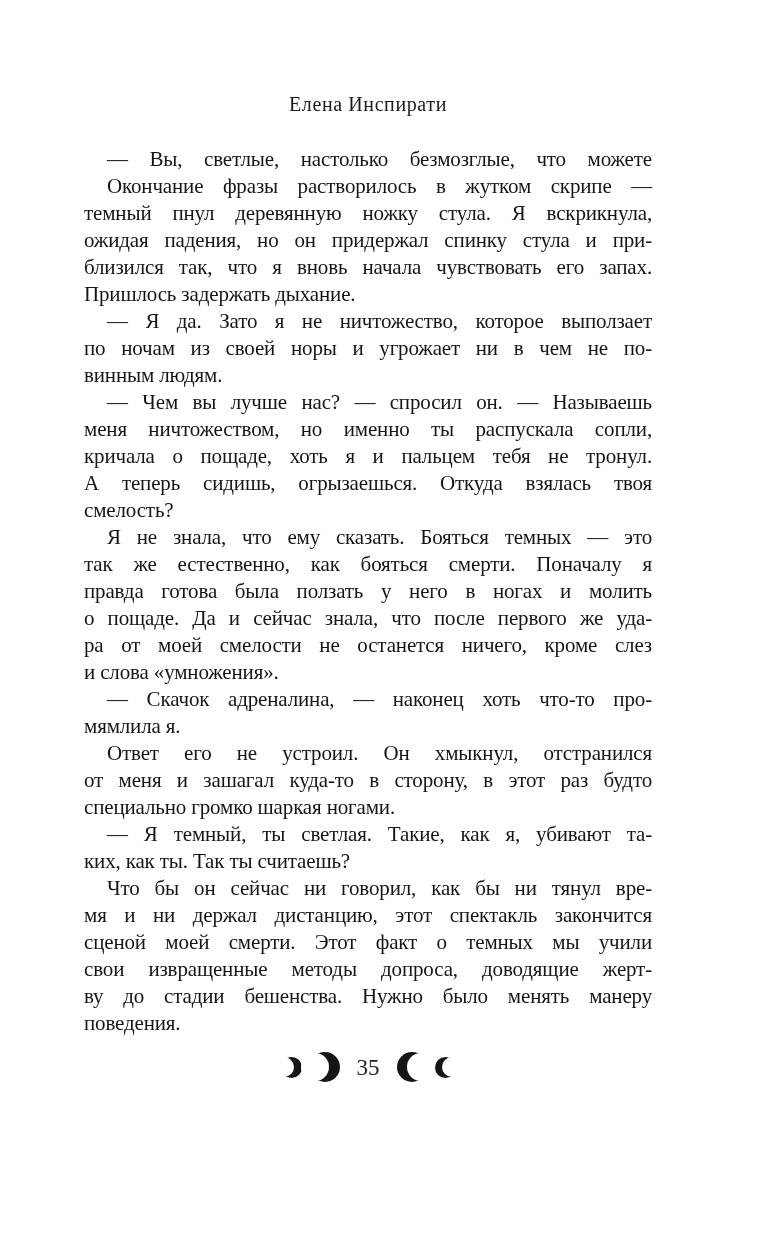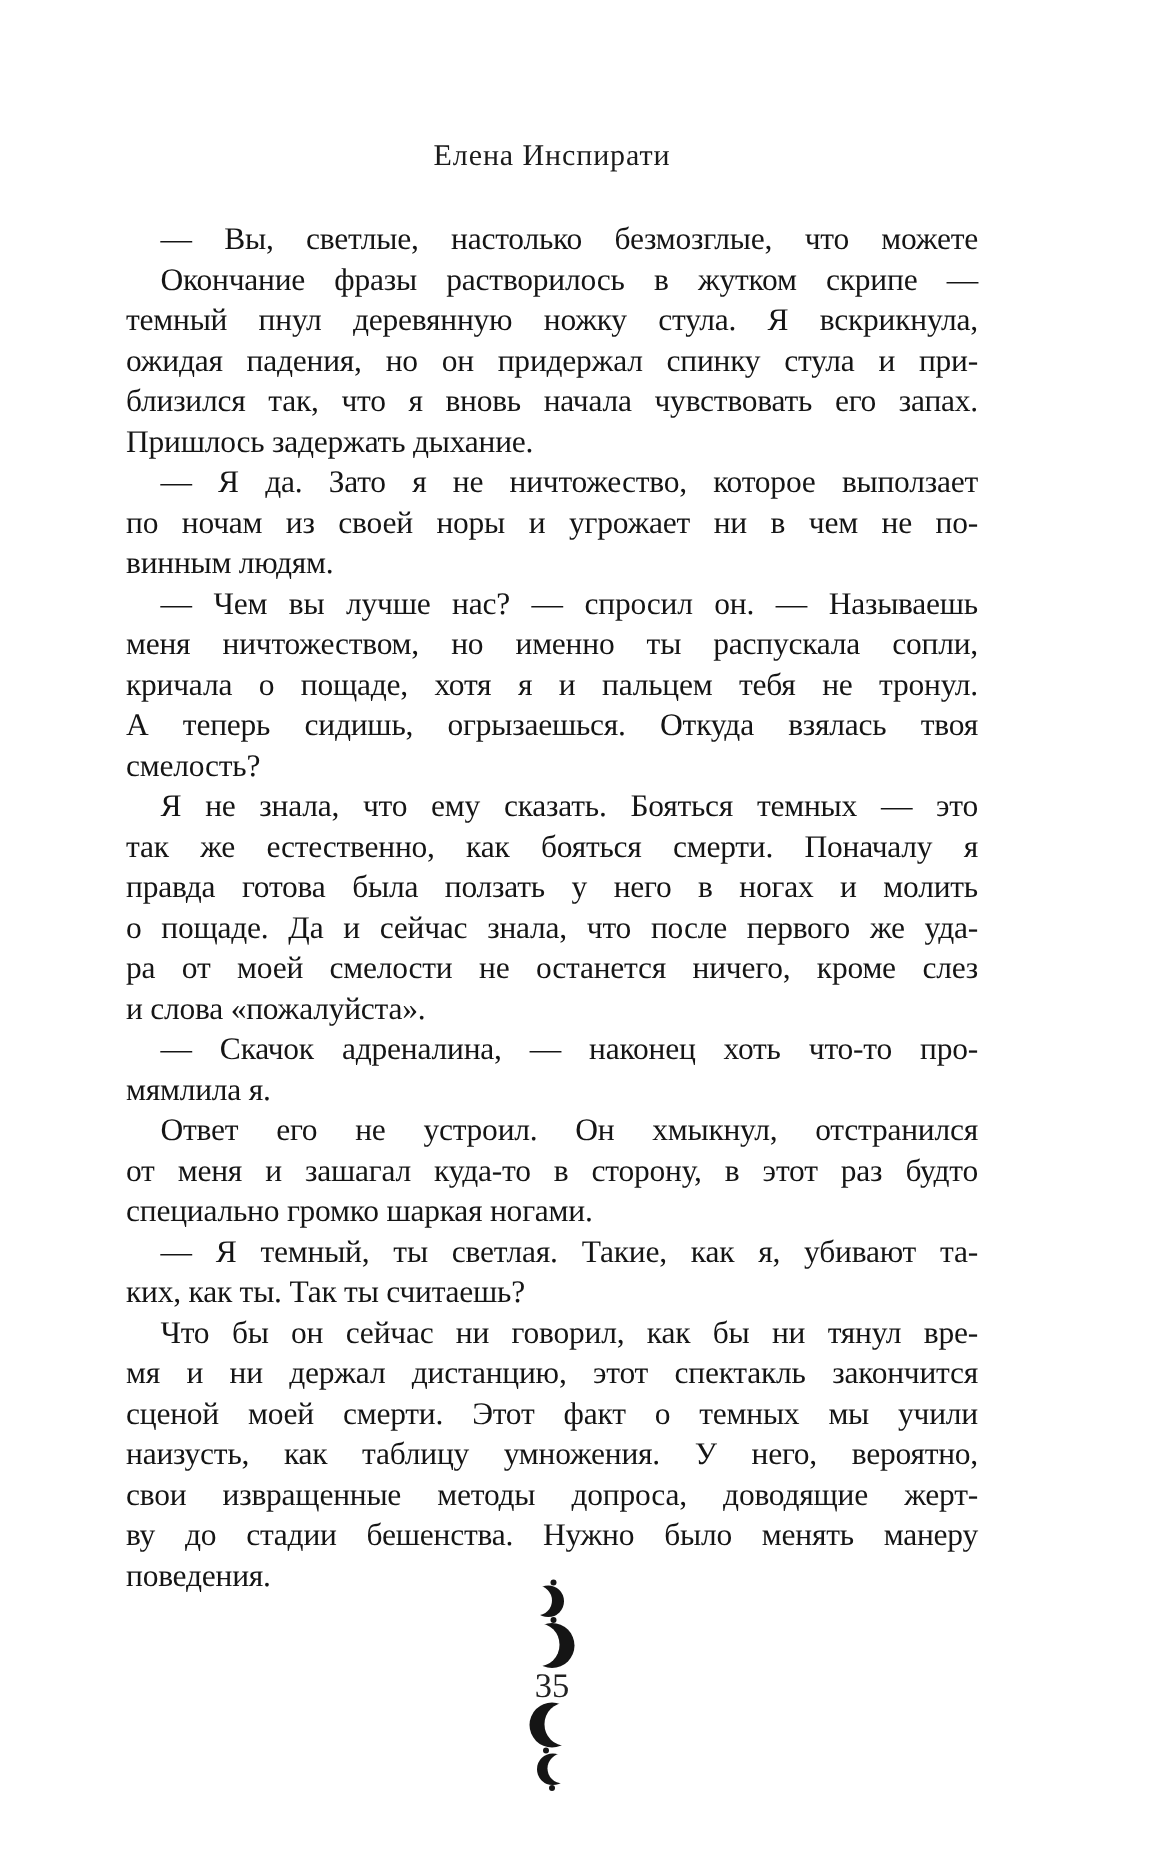--- a/index.html
+++ b/index.html
@@ -34,25 +34,24 @@
   .line{
     text-align:justify;
     text-align-last:justify;
     white-space:normal;
     height:27px;
   }
   .line.first{padding-left:23px;}
   .line.last{text-align-last:left;}
   .footer{
     position:absolute;
-    top:1104px;left:84px;width:568px;height:38px;
+    top:1048px;left:84px;width:568px;height:38px;
     display:flex;
     align-items:center;
     justify-content:center;
-    flex-direction:column;
   }
   .page-number{
     font-size:23px;
     margin:0 17px;
     line-height:1;
     color:#222;
   }
   .moon{
     position:relative;
     display:inline-block;
@@ -109,50 +108,49 @@
         <div class="line last">Пришлось задержать дыхание.</div>
       </div>
       <div class="para">
         <div class="line first">— Я да. Зато я не ничтожество, которое выползает</div>
         <div class="line">по ночам из своей норы и угрожает ни в чем не по-</div>
         <div class="line last">винным людям.</div>
       </div>
       <div class="para">
         <div class="line first">— Чем вы лучше нас? — спросил он. — Называешь</div>
         <div class="line">меня ничтожеством, но именно ты распускала сопли,</div>
-        <div class="line">кричала о пощаде, хотя я и пальцем тебя не тронул.</div>
+        <div class="line">кричала о пощаде, хоть я и пальцем тебя не тронул.</div>
         <div class="line">А теперь сидишь, огрызаешься. Откуда взялась твоя</div>
         <div class="line last">смелость?</div>
       </div>
       <div class="para">
         <div class="line first">Я не знала, что ему сказать. Бояться темных — это</div>
         <div class="line">так же естественно, как бояться смерти. Поначалу я</div>
         <div class="line">правда готова была ползать у него в ногах и молить</div>
         <div class="line">о пощаде. Да и сейчас знала, что после первого же уда-</div>
         <div class="line">ра от моей смелости не останется ничего, кроме слез</div>
-        <div class="line last">и слова «пожалуйста».</div>
+        <div class="line last">и слова «умножения».</div>
       </div>
       <div class="para">
         <div class="line first">— Скачок адреналина, — наконец хоть что-то про-</div>
         <div class="line last">мямлила я.</div>
       </div>
       <div class="para">
         <div class="line first">Ответ его не устроил. Он хмыкнул, отстранился</div>
         <div class="line">от меня и зашагал куда-то в сторону, в этот раз будто</div>
         <div class="line last">специально громко шаркая ногами.</div>
       </div>
       <div class="para">
         <div class="line first">— Я темный, ты светлая. Такие, как я, убивают та-</div>
         <div class="line last">ких, как ты. Так ты считаешь?</div>
       </div>
       <div class="para">
         <div class="line first">Что бы он сейчас ни говорил, как бы ни тянул вре-</div>
         <div class="line">мя и ни держал дистанцию, этот спектакль закончится</div>
         <div class="line">сценой моей смерти. Этот факт о темных мы учили</div>
-        <div class="line">наизусть, как таблицу умножения. У него, вероятно,</div>
         <div class="line">свои извращенные методы допроса, доводящие жерт-</div>
         <div class="line">ву до стадии бешенства. Нужно было менять манеру</div>
         <div class="line last">поведения.</div>
       </div>
     </div>
 
   <div class="footer">
     <span class="dot d1"></span>
     <span class="moon small wax m1"></span>
     <span class="dot d2"></span>

